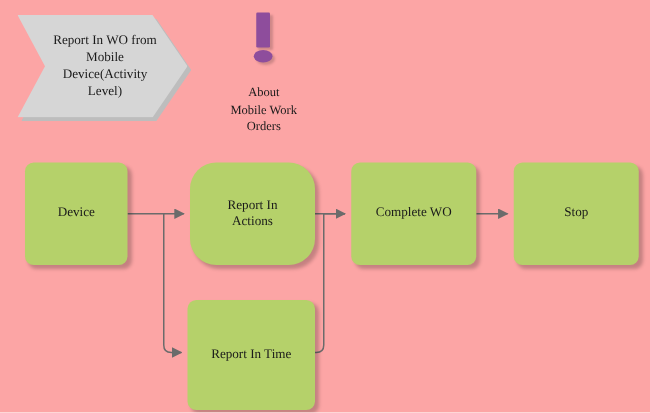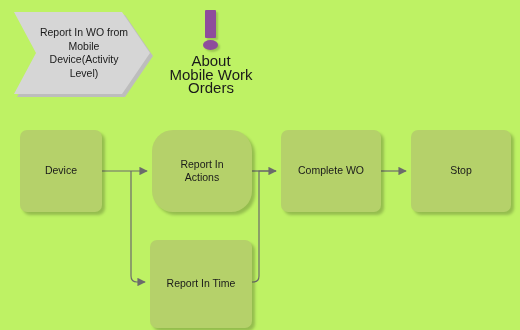--- a/index.html
+++ b/index.html
@@ -4,23 +4,23 @@
 <style>
   html, body {
     margin: 0;
     padding: 0;
     background: #ffffff;
   }
   #canvas {
     position: relative;
     width: 520px;
     height: 330px;
-    background: #bef264;
+    background: #fca5a5;
     overflow: hidden;
-    font-family: Liberation Sans, sans-serif;
+    font-family: Liberation Serif, serif;
   }
 
   
   .banner-wrap {
     position: absolute;
     left: 14px;
     top: 12px;
     width: 136px;
     height: 82px;
   }
@@ -82,22 +82,22 @@
     position: absolute;
     left: 41px;
     top: 30px;
     width: 15px;
     height: 10px;
     background: #8e4d9c;
     border-radius: 50%;
     box-shadow: 2px 2px 2px rgba(0,0,0,0.18);
   }
   .note-label {
-    margin-top: 2px;
-    font-size: 15px;
+    margin-top: 16px;
+    font-size: 10px;
     line-height: 13.5px;
     color: #1a1a1a;
     white-space: pre-line;
   }
 
   
   .node {
     position: absolute;
     background: #b5d16a;
     border-radius: 7px;

